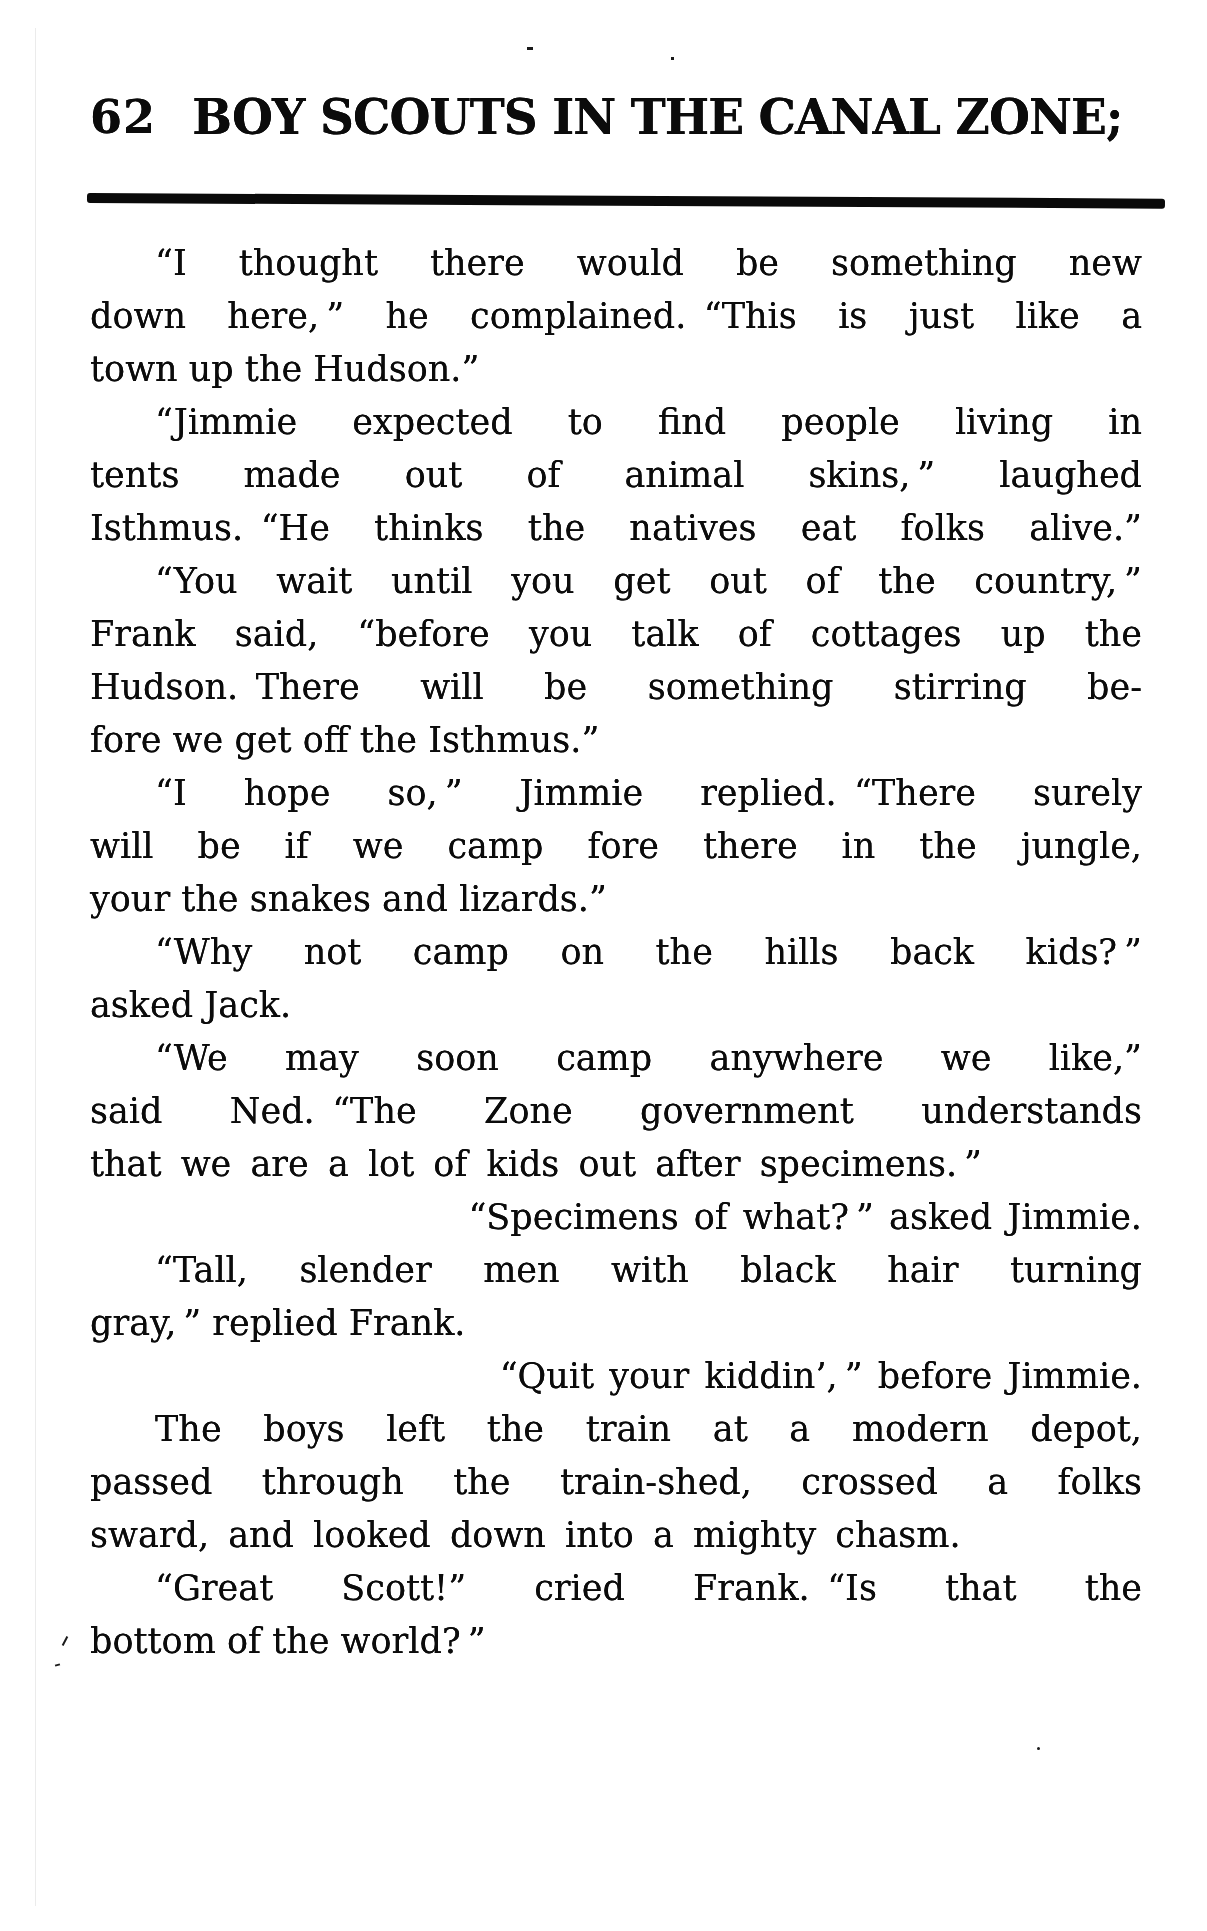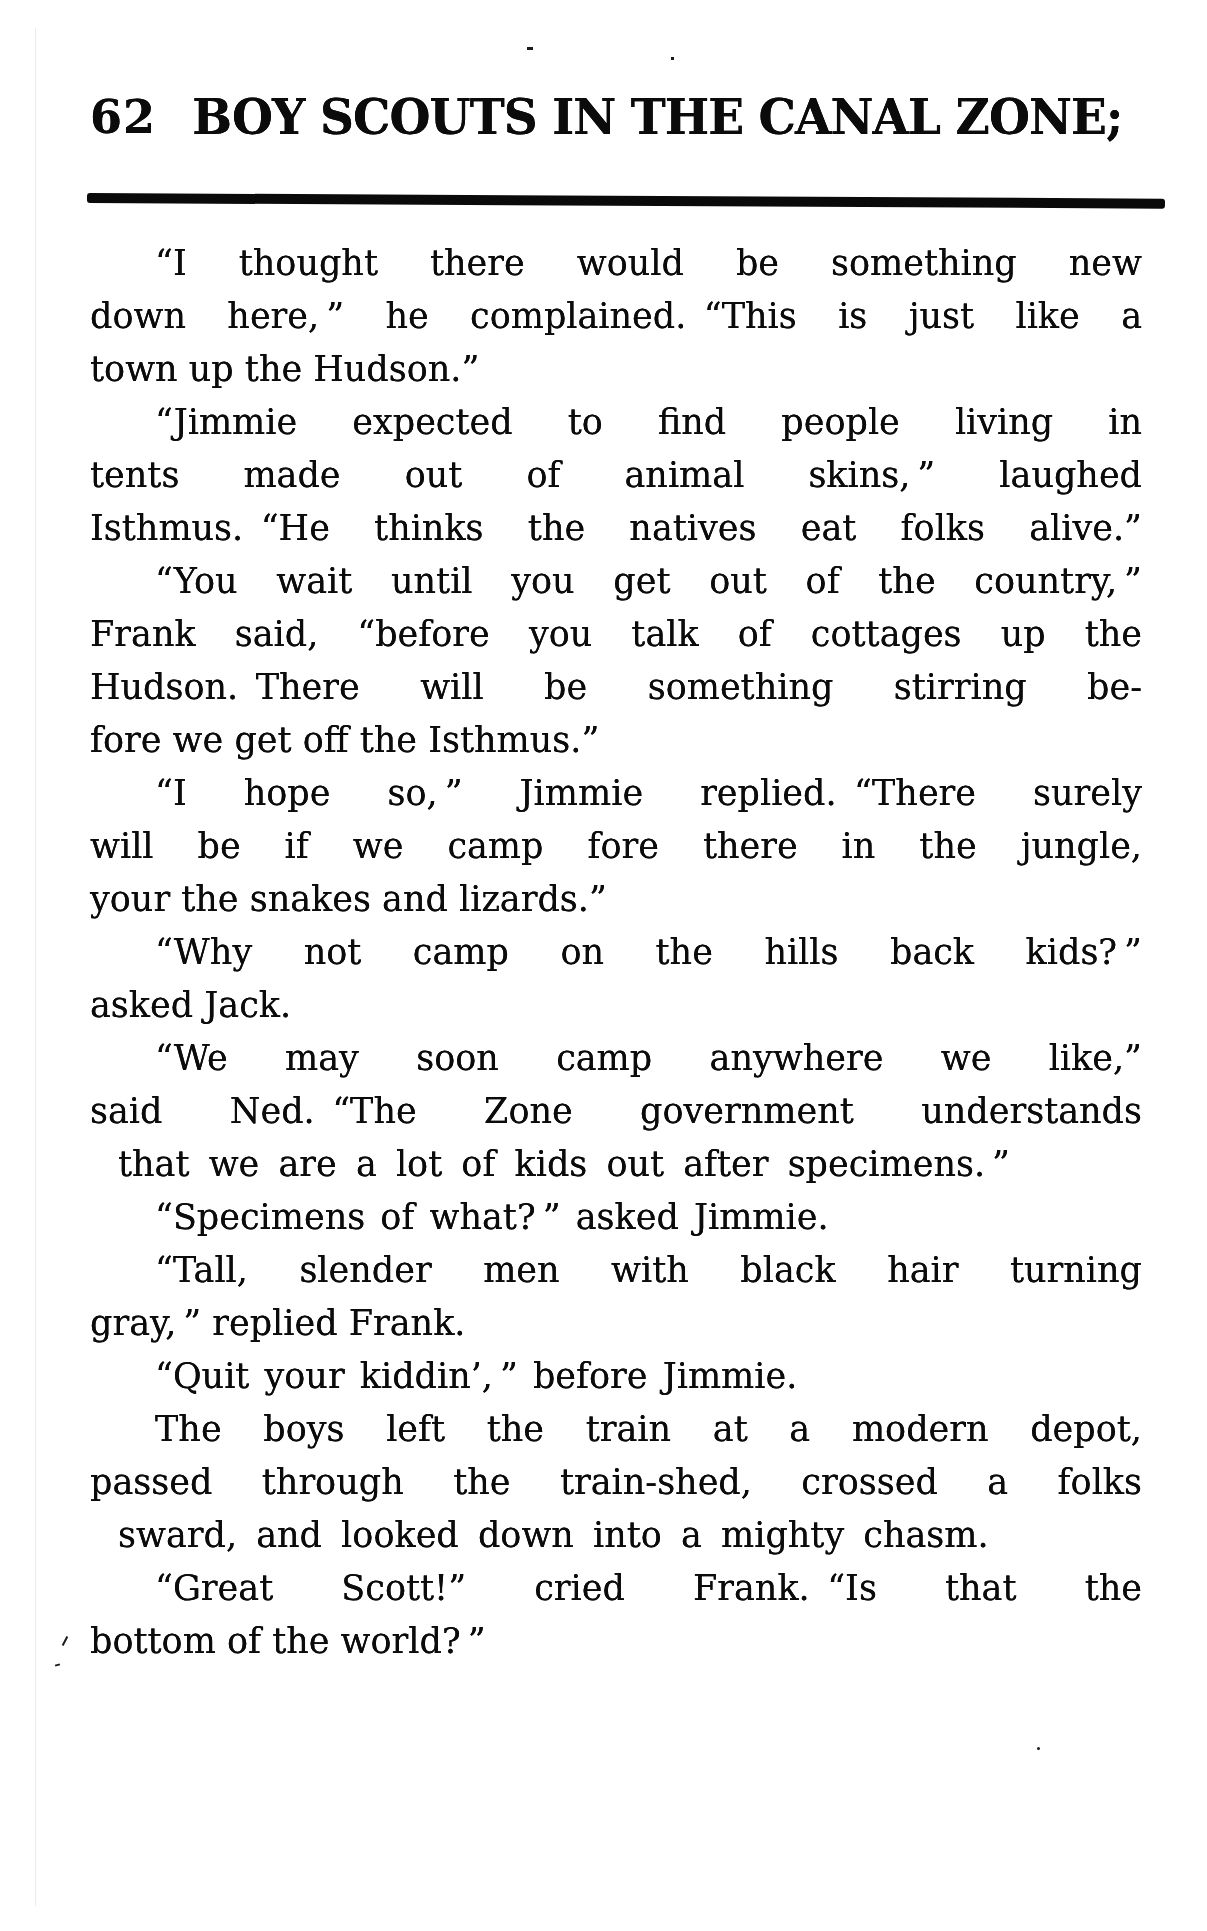--- a/index.html
+++ b/index.html
@@ -58,23 +58,23 @@
   .body-text {
     position: absolute;
     top: 237px; left: 90px;
     width: 1052px;
     font-size: 35px;
     line-height: 53px;
     text-shadow: 0 0 0.5px #101010;
   }
   .line { text-align: left; }
   .line.justify { text-align: justify; text-align-last: justify; }
-  .line.indent { padding-left: 65px; }
+  .line.indent { padding-left: 65px; text-align: right; }
   .line.sp4 { word-spacing: 4px; }
-  .line.sp8 { word-spacing: 8px; margin-left: 28px; }
+  .line.sp8 { word-spacing: 8px; }
   
   .speck { position: absolute; background: #1a1a1a; }
   .speck-dash-top    { left: 527px; top: 47px;  width: 6px; height: 3px; }
   .speck-dot-top     { left: 671px; top: 57px;  width: 3px; height: 3px; }
   .speck-dot-bottom  { left: 1037px; top: 1747px; width: 3px; height: 3px; border-radius: 50%; }
   .margin-squiggle-a { left: 64px;  top: 1636px; width: 2px; height: 10px; transform: rotate(28deg); }
   .margin-squiggle-b { left: 55px;  top: 1664px; width: 5px; height: 2px; transform: rotate(-15deg); }
 </style>
 </head>
 <body>

